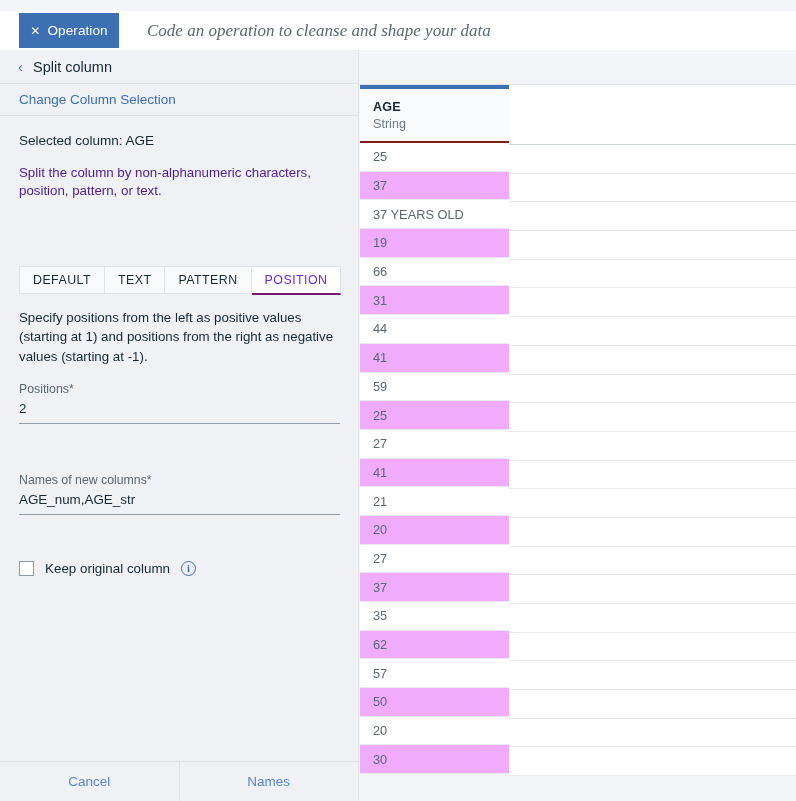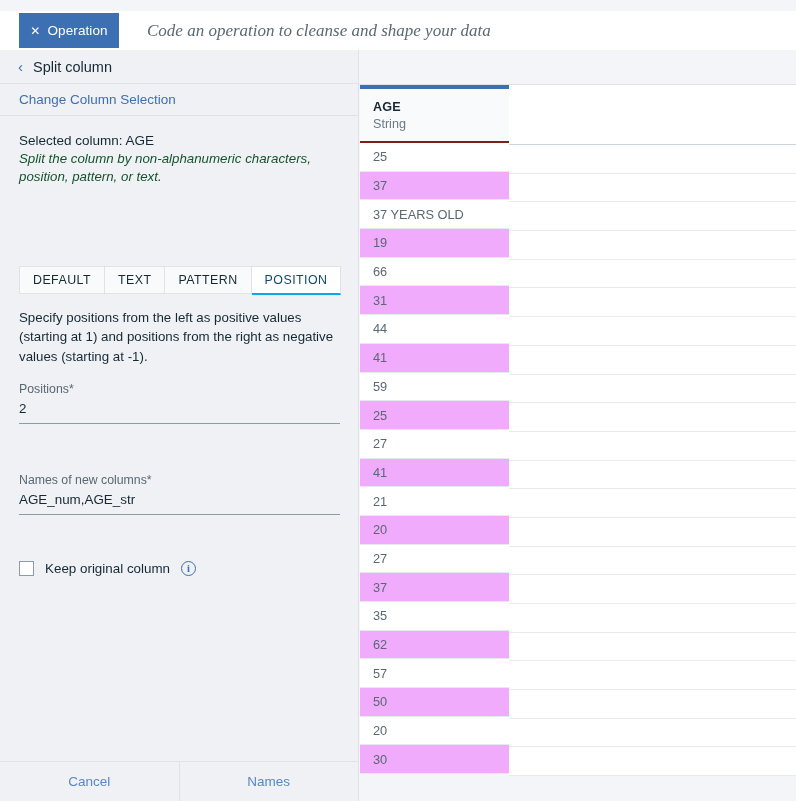--- a/index.html
+++ b/index.html
@@ -130,24 +130,23 @@
     bottom: 41px;
     overflow: hidden;
   }
 
   .sel-col {
     margin: 17px 0 0 19px;
     font-size: 13.5px;
     color: #152935;
   }
   .desc {
-    margin: 2px 19px 0 19px;
+    margin: 16px 19px 0 19px;
     font-size: 13.3px;
-    font-style: italic;
-    color: #14532d;
+    color: #4c1d95;
     line-height: 1.38;
     width: 312px;
   }
 
   
   .tabs {
     position: absolute;
     left: 19px; top: 150px;
     display: flex;
     height: 28px;
@@ -163,22 +162,22 @@
     align-items: center;
     justify-content: center;
     padding: 0 13px;
     box-sizing: border-box;
     height: 28px;
     cursor: pointer;
   }
   .tab:first-child { border-left: 1px solid #dfe3e6; }
   .tab.active {
     background: #ffffff;
-    color: #0c4a6e;
-    border-bottom: 2px solid #0ea5e9;
+    color: #6d28d9;
+    border-bottom: 2px solid #701a75;
     height: 29px;
   }
 
   .hint {
     position: absolute;
     left: 19px; top: 192px;
     width: 320px;
     font-size: 13.3px;
     color: #152935;
     line-height: 1.45;

